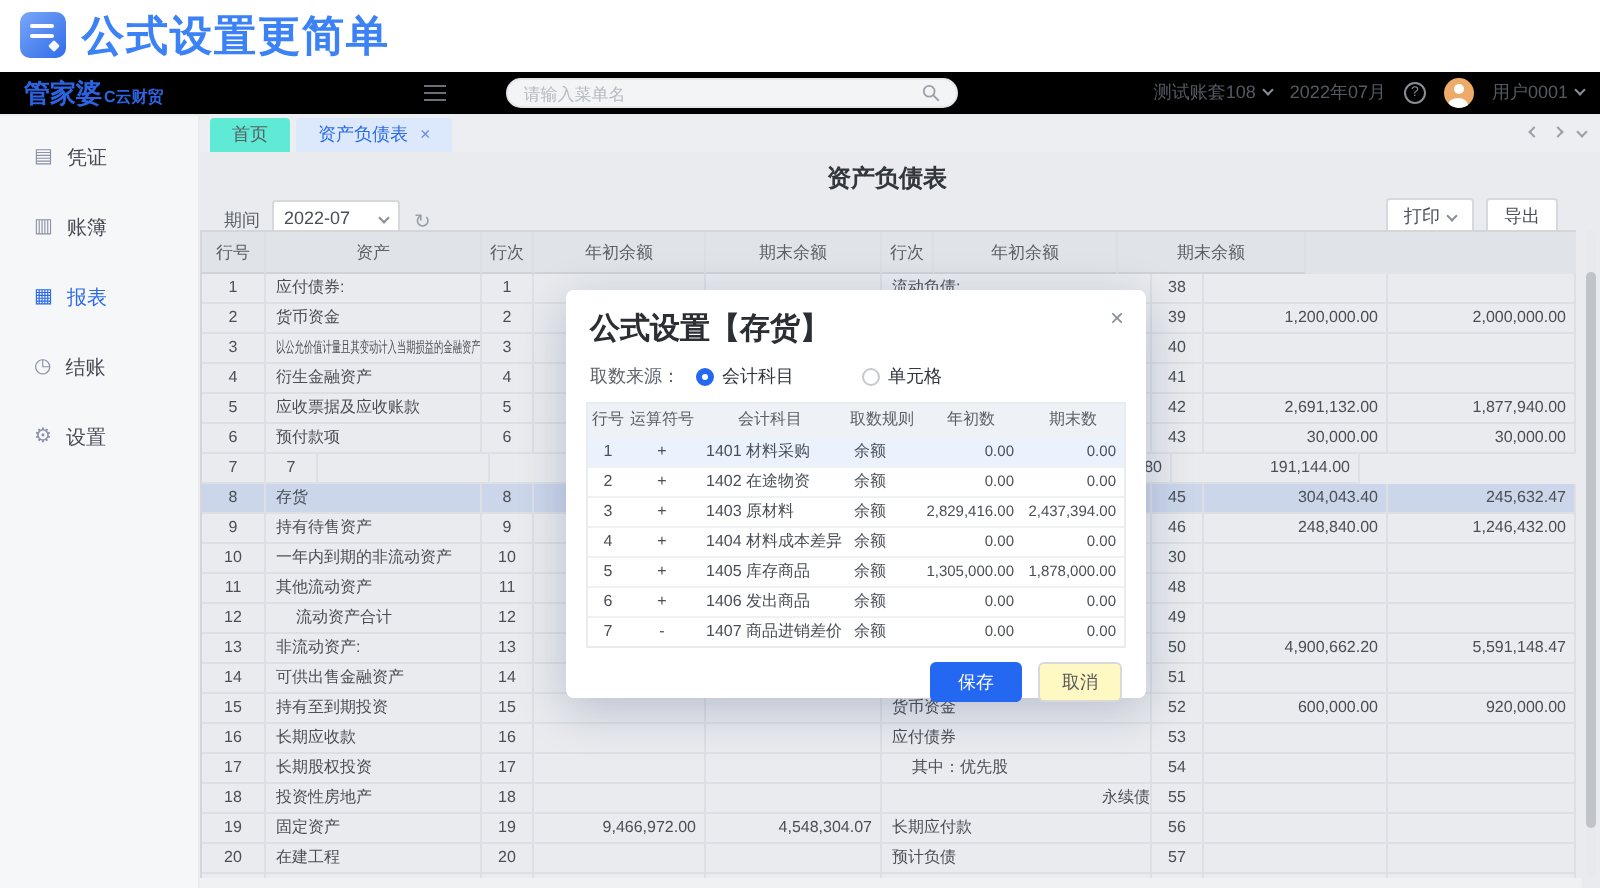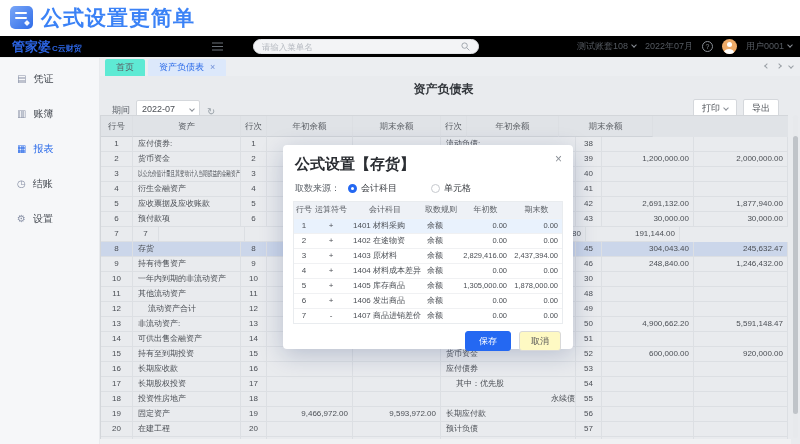--- a/index.html
+++ b/index.html
@@ -389,21 +389,21 @@
           <span class="c c6 name" style="padding-left: 25px; text-align: right;">永续债</span>
           <span class="c c7 ctr">55</span>
           <span class="c c8 num"></span>
           <span class="c c9 num"></span>
         </div>
         <div class="trow">
           <span class="c c1 ctr">19</span>
           <span class="c c2 name">固定资产</span>
           <span class="c c3 ctr">19</span>
           <span class="c c4 num">9,466,972.00</span>
-          <span class="c c5 num">9,593,972.00</span>
+          <span class="c c5 num">4,548,304.07</span>
           <span class="c c6 name">长期应付款</span>
           <span class="c c7 ctr">56</span>
           <span class="c c8 num"></span>
           <span class="c c9 num"></span>
         </div>
         <div class="trow">
           <span class="c c1 ctr">20</span>
           <span class="c c2 name">在建工程</span>
           <span class="c c3 ctr">20</span>
           <span class="c c4 num"></span>

